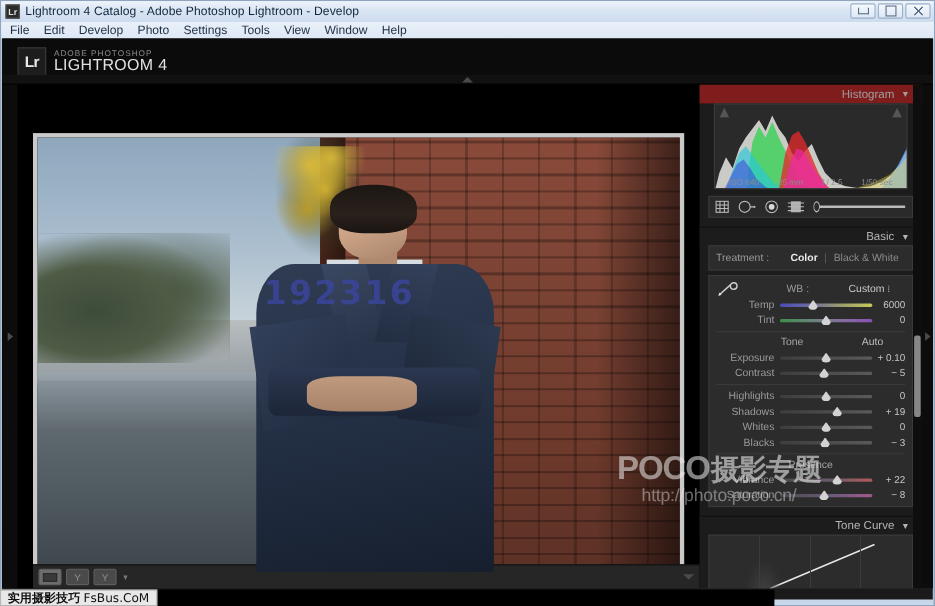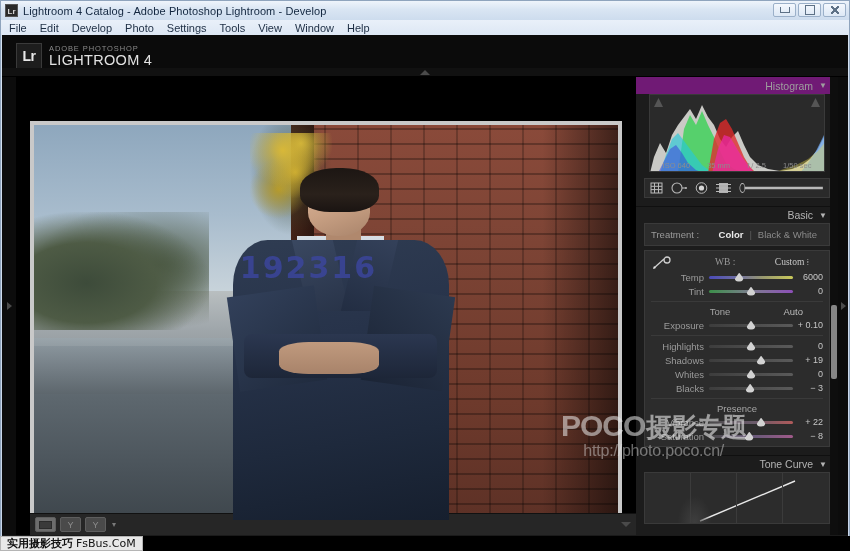--- a/index.html
+++ b/index.html
@@ -247,21 +247,21 @@
   .rightpanel {
     position:absolute; left:634px; top:0; width:202px; height:458px;
     background:#1c1c1c;
   }
   .panel-scroll { position:absolute; right:0; top:0; width:8px; height:458px; background:#0e0e0e;}
   .panel-thumb { position:absolute; right:1px; top:228px; width:6px; height:74px; background:#868686; border-radius:2px;}
 
   .panel-header {
     height:17px; display:flex; align-items:center; justify-content:flex-end;
     padding-right:11px; gap:6px; color:#9e9e9e; font-size:10.5px;
-    background:#701a75;
+    background:#7f1d1d;
   }
   .hist-box {
     margin:0 13px; height:78px; background:#2a2a2a; border:1px solid #3a3a3a;
     position:relative; overflow:hidden;
   }
   .hist-svg { position:absolute; left:0; top:0; }
   .hist-corner {
     position:absolute; width:9px;height:9px; background:#555; top:3px;
     clip-path:polygon(50% 0%,0% 100%,100% 100%);
   }
@@ -308,21 +308,21 @@
   .divider { height:1px; background:#3a3a3a; margin:3px 6px; }
   .sub-head {
     display:flex; align-items:center; justify-content:center; height:13px;
     color:#a5a5a5; font-size:9.5px; position:relative;
   }
   .auto-btn {
     position:absolute; right:26px; color:#bdbdbd; font-size:9.5px;
   }
   .tone-lbl { margin-right:34px; }
 
-  .wb-row { display:flex; align-items:center; height:16px; padding:0 19px; position:relative;font-family:Liberation Serif, serif;}
+  .wb-row { display:flex; align-items:center; height:16px; padding:0 19px; position:relative;}
   .eyedrop { position:absolute; left:6px; top:2px; }
   .wb-lbl { position:absolute; left:70px; color:#9a9a9a; font-size:9.5px;}
   .wb-val { position:absolute; right:20px; color:#c8c8c8; font-size:9.5px;}
 
   .treatment {
     display:flex; align-items:center; height:15px; padding:0 6px;
     font-size:9.5px; color:#9a9a9a;
   }
   .tr-color { color:#eaeaea; font-weight:bold; margin-left:auto; }
   .tr-sep { color:#5e5e5e; margin:0 6px; }
@@ -353,21 +353,21 @@
     font-family:"DejaVu Sans", sans-serif;}
   .poco-url { font-size:16px; color:rgba(230,230,230,0.45); margin-top:1px; letter-spacing:-0.2px;}
 
   
   .filmstrip {
     position:absolute; left:1px; top:534px; width:846px; height:10px;
     background:#1a1a1a; display:flex; align-items:center; justify-content:center;
   }
   
   .taskbar {
-    position:absolute; left:0; top:536px; width:850px; height:15px;
+    position:absolute; left:0; top:536px; width:704px; height:15px;
     background:#000;
   }
   .task-item {
     position:absolute; left:0; top:0; height:15px;
     background:#e8e8e8; color:#111; font-size:11px;
     display:flex; align-items:center; padding:0 6px; gap:3px;
     border:1px solid #b5b5b5;
     font-family:"DejaVu Sans", sans-serif;
   }
   .task-cn { font-weight:bold; }
@@ -605,20 +605,28 @@
             </div>
 
             <div class="row">
               <span class="lbl-right">Exposure</span>
               <span class="slider">
                 <span class="track plain"></span>
                 <span class="knob" style="left:50%;"></span>
               </span>
               <span class="val">+ 0.10</span>
             </div>
+            <div class="row">
+              <span class="lbl-right">Contrast</span>
+              <span class="slider">
+                <span class="track plain"></span>
+                <span class="knob" style="left:48%;"></span>
+              </span>
+              <span class="val">− 5</span>
+            </div>
 
             <div class="divider"></div>
 
             <div class="row">
               <span class="lbl-right">Highlights</span>
               <span class="slider">
                 <span class="track plain"></span>
                 <span class="knob" style="left:50%;"></span>
               </span>
               <span class="val">0</span>

